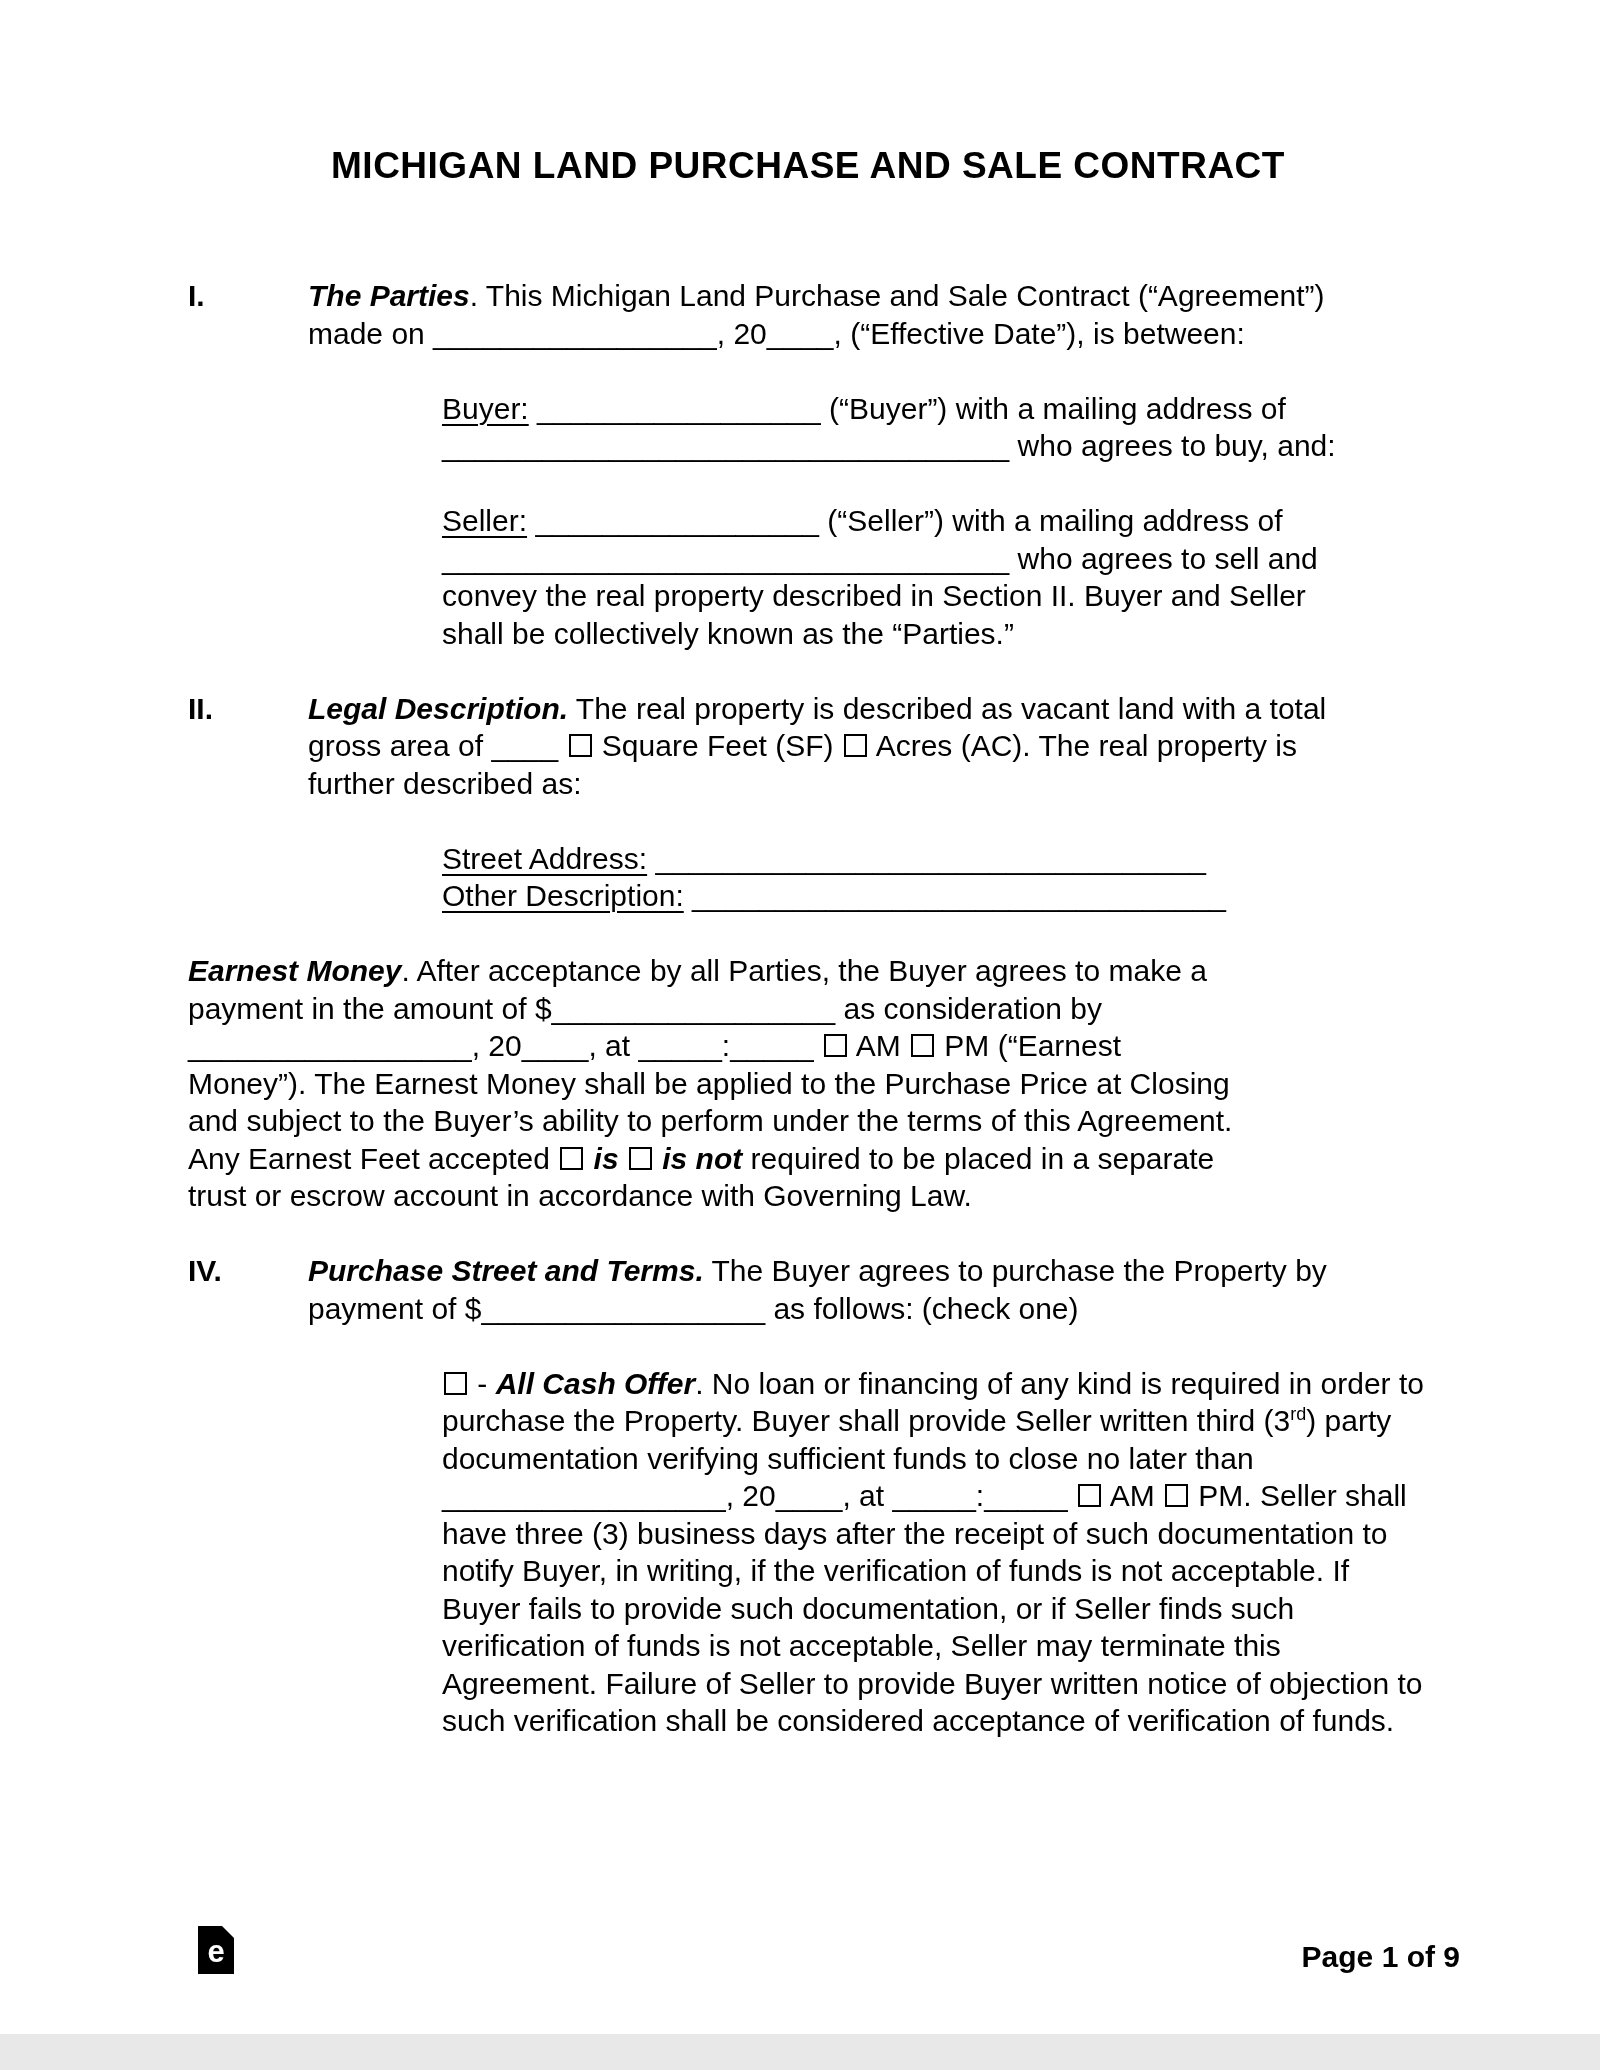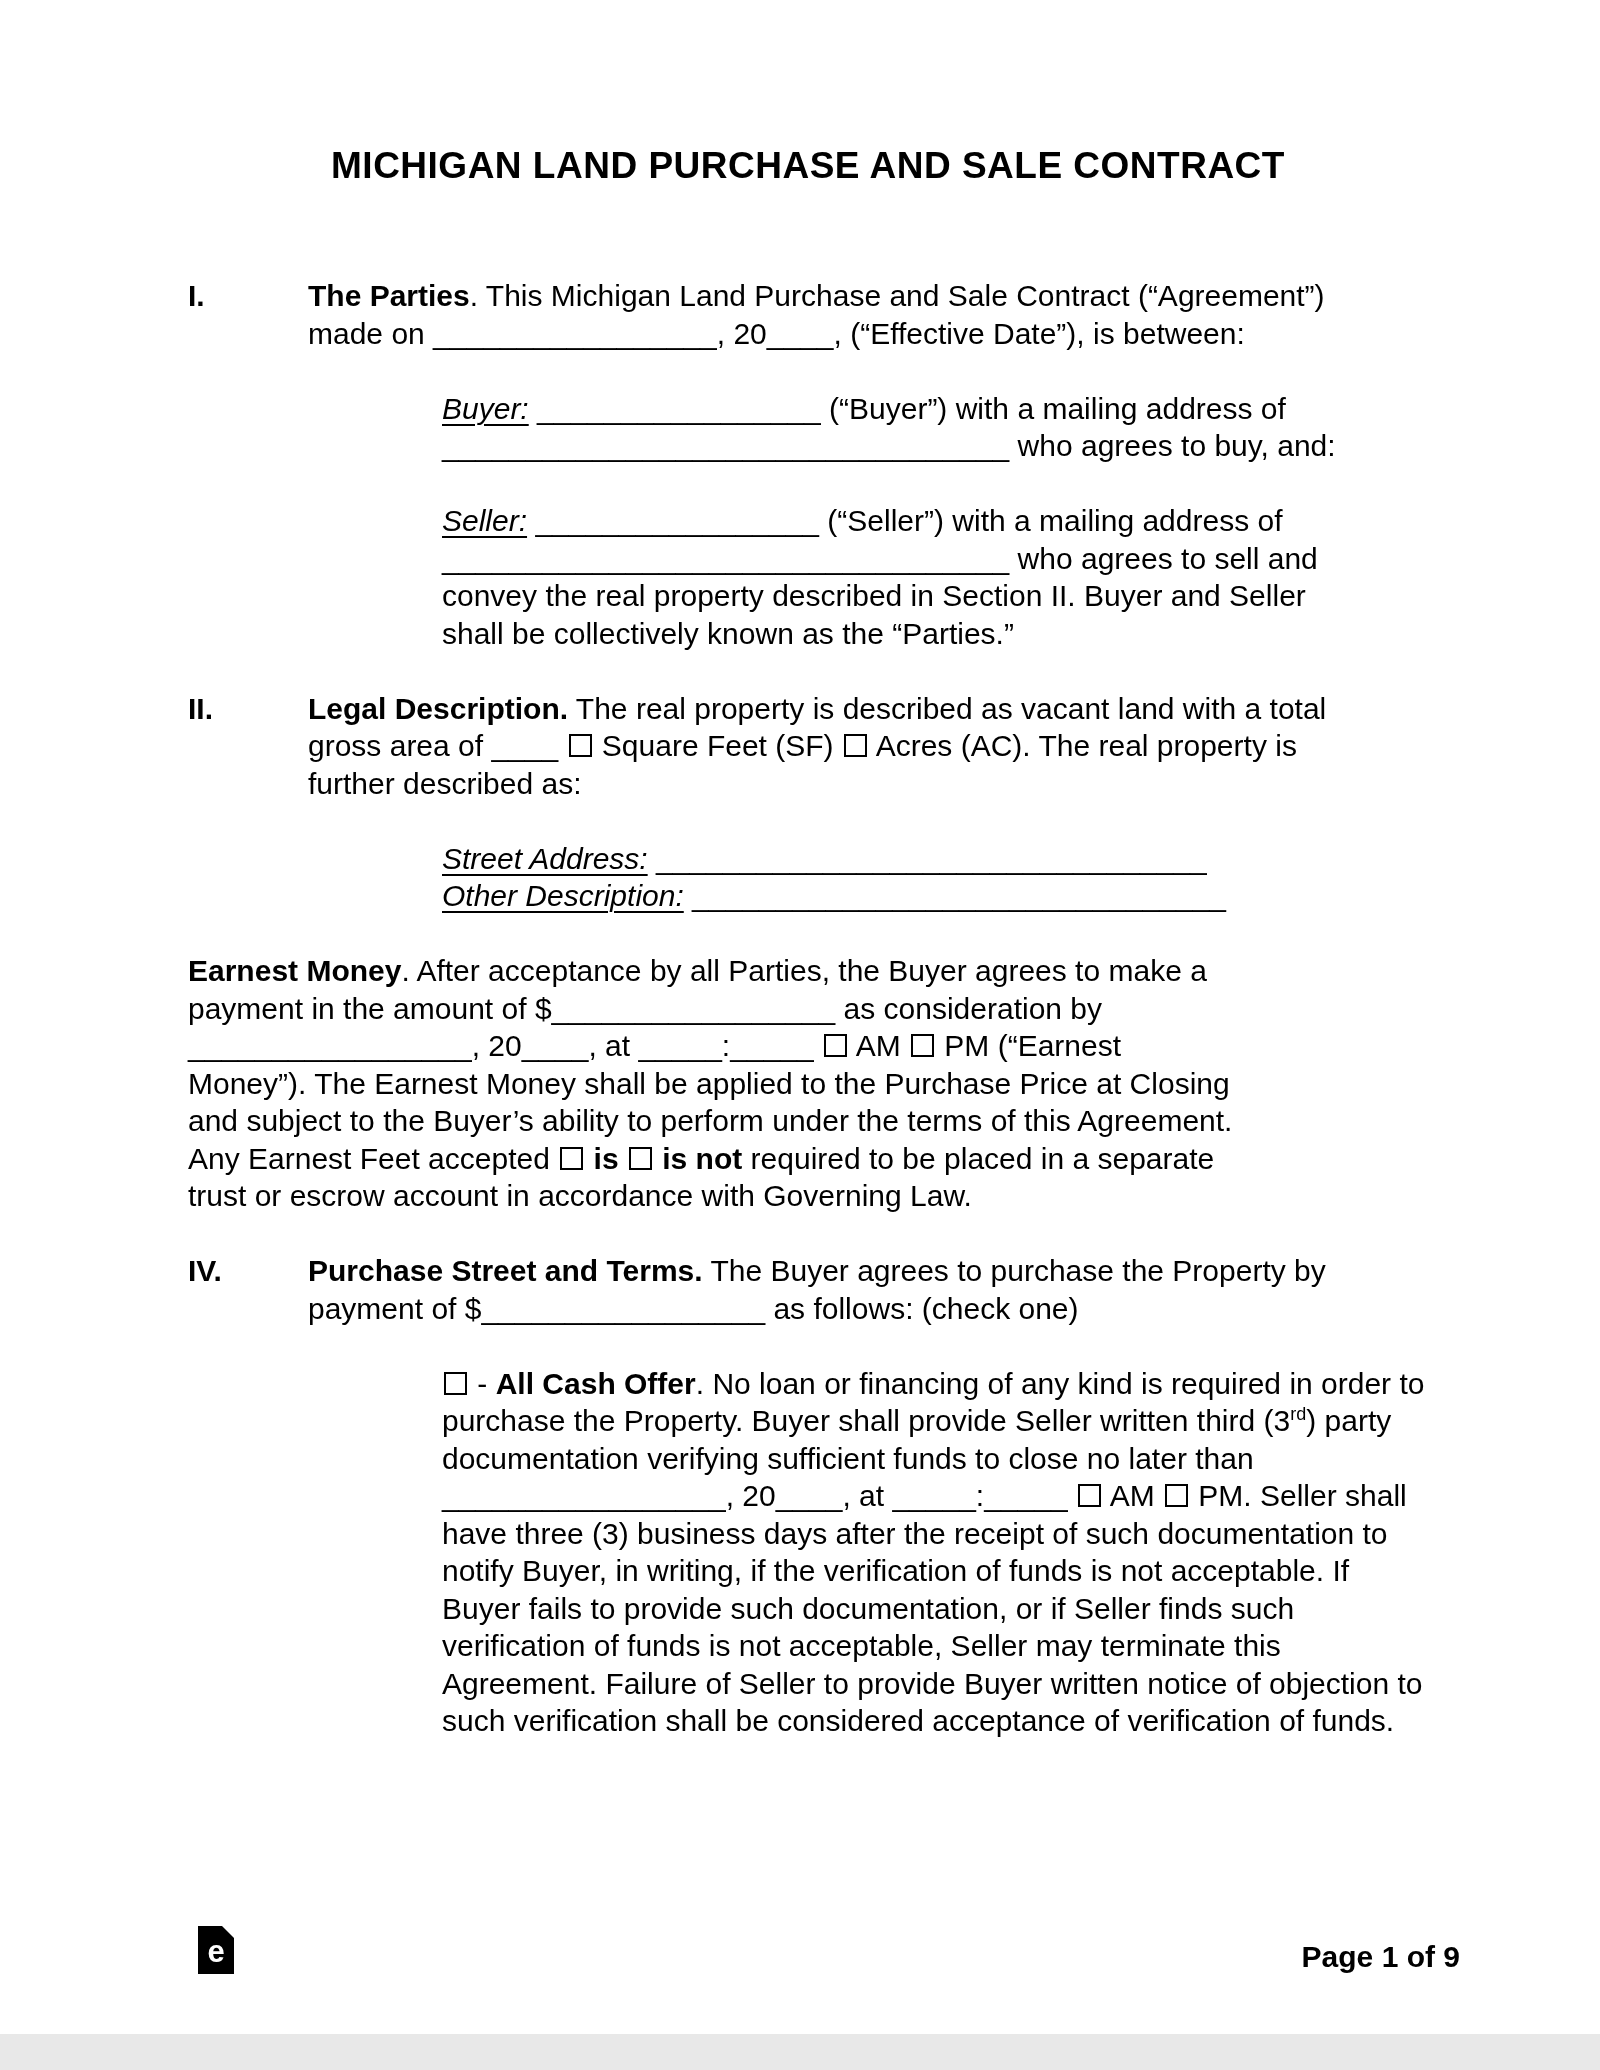--- a/index.html
+++ b/index.html
@@ -28,22 +28,22 @@
     letter-spacing:0.5px;
   }
   .section { display:flex; }
   .section + .section { margin-top:37.5px; }
   .numeral { flex:none; width:120px; font-weight:bold; }
   .section-body { flex:1; min-width:0; }
   .para { white-space:pre-wrap; }
   .para + .para { margin-top:37.5px; }
   .para.tight { margin-top:0; }
   .para.indent { margin-left:134px; }
-  .bold { font-weight:bold; }
-  .underline { text-decoration:underline; text-decoration-thickness:2px; text-underline-offset:5px;font-style:italic; }
+  .bold { font-weight:bold;font-style:italic; }
+  .underline { text-decoration:underline; text-decoration-thickness:2px; text-underline-offset:5px; }
   sup { font-size:60%; line-height:0; }
   .checkbox {
     display:inline-block;
     width:19px; height:19px;
     border:2px solid #000;
     vertical-align:-1px;
     margin:0 2px;
     background:#fff;
   }
   .footer-logo {

